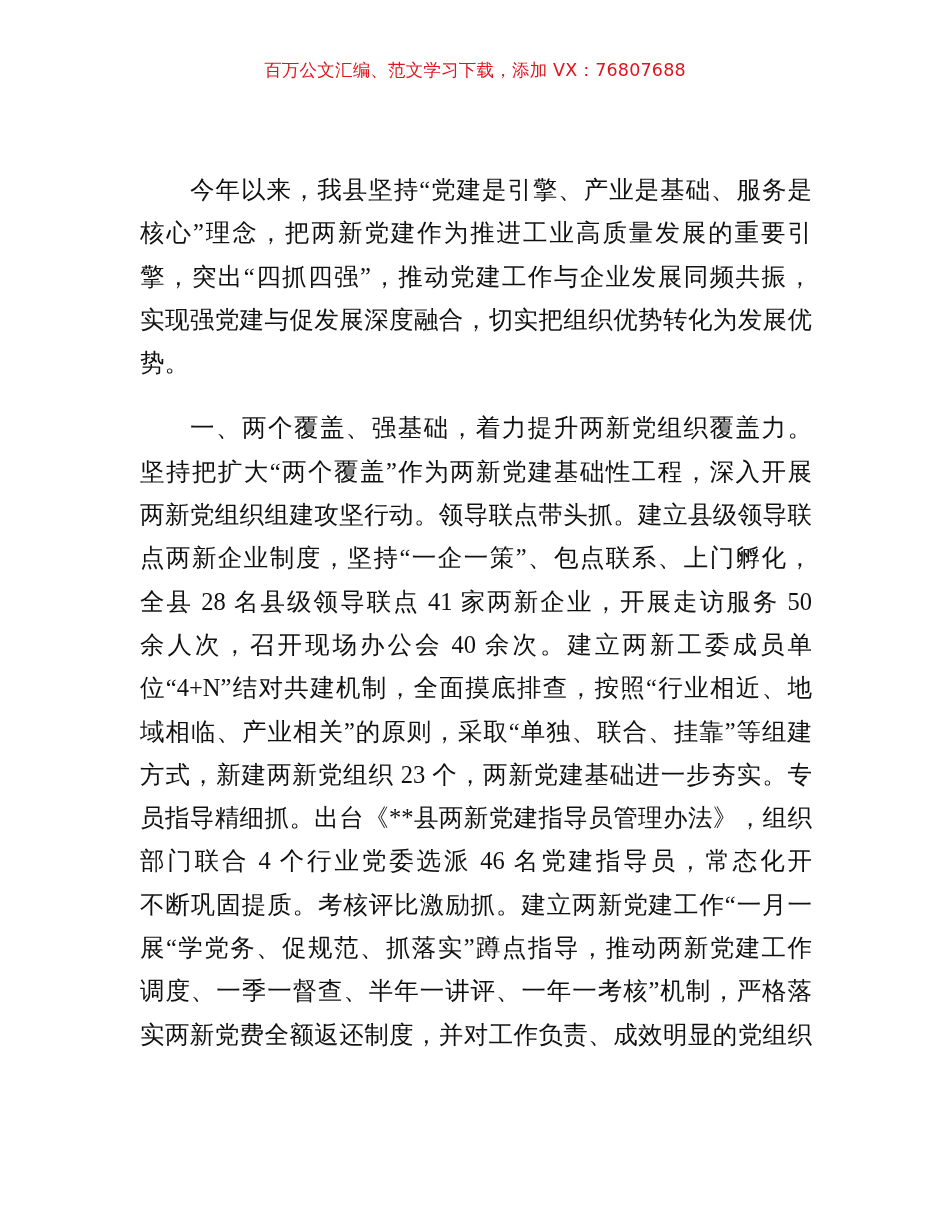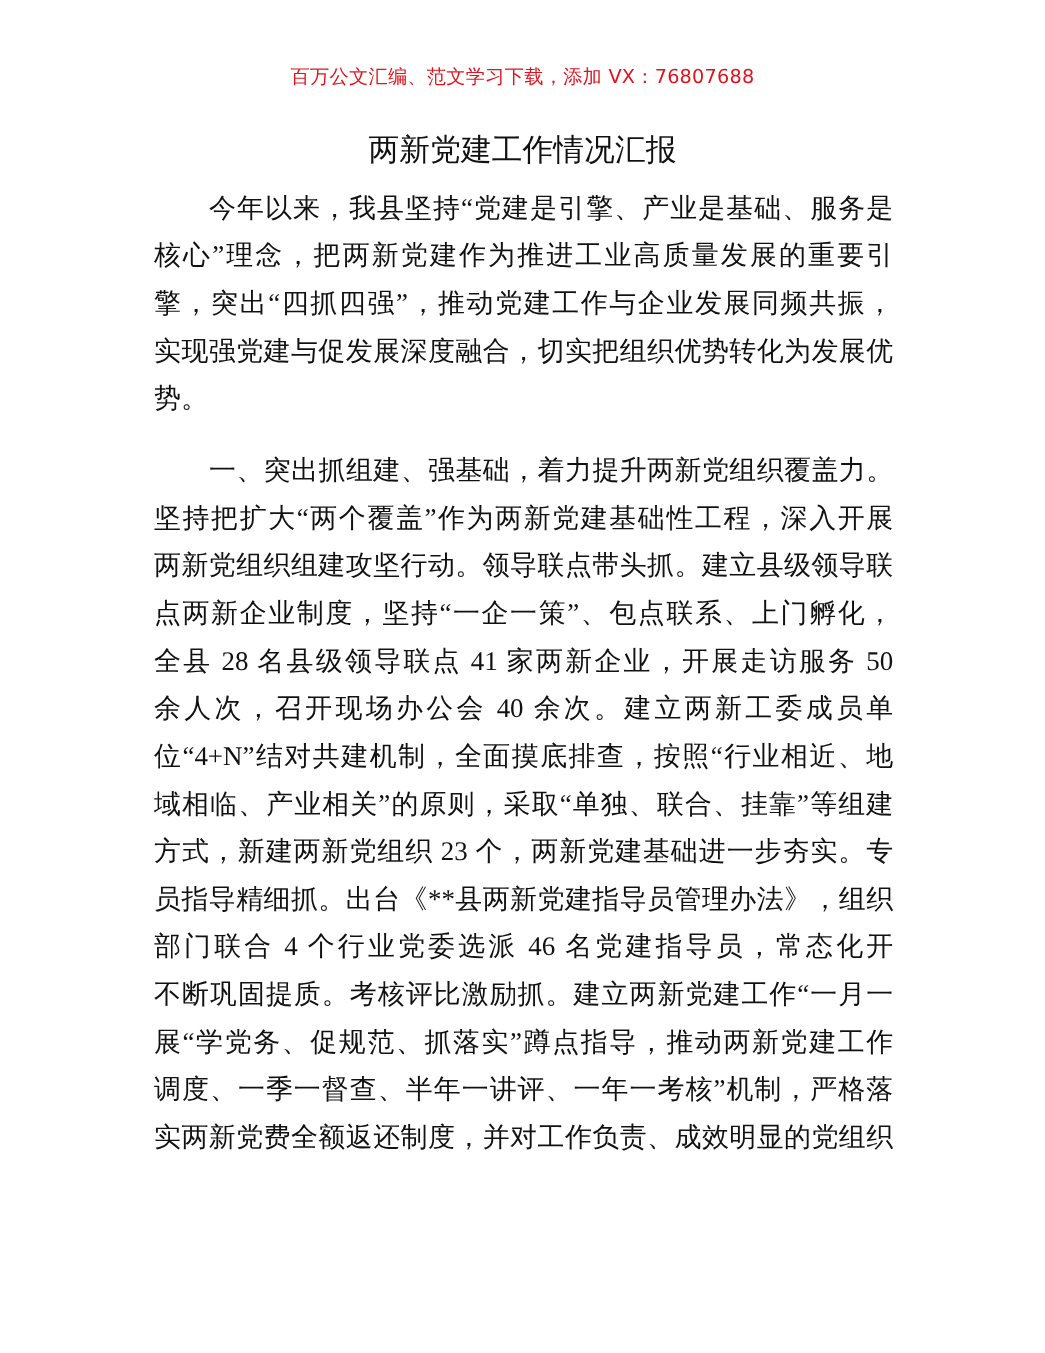--- a/index.html
+++ b/index.html
@@ -22,33 +22,32 @@
   .line { white-space: nowrap; text-align: justify; text-align-last: justify; height: 43.3px; }
   .line.last { text-align-last: left; }
   .indent { padding-left: 50px; }
   .gap { height: 22px; }
 </style>
 </head>
 <body>
 
 <div class="page">
   <div class="watermark">百万公文汇编、范文学习下载，添加 VX：76807688</div>
-  <div class="title">两新党建工作情况汇报</div>
 
   <div class="body">
     <div>
       <div class="line indent">今年以来，我县坚持“党建是引擎、产业是基础、服务是</div>
       <div class="line">核心”理念，把两新党建作为推进工业高质量发展的重要引</div>
       <div class="line">擎，突出“四抓四强”，推动党建工作与企业发展同频共振，</div>
       <div class="line">实现强党建与促发展深度融合，切实把组织优势转化为发展优</div>
       <div class="line last">势。</div>
     </div>
     <div class="gap"></div>
     <div>
-      <div class="line indent">一、突出抓组建、强基础，着力提升两新党组织覆盖力。</div>
+      <div class="line indent">一、两个覆盖、强基础，着力提升两新党组织覆盖力。</div>
       <div class="line">坚持把扩大“两个覆盖”作为两新党建基础性工程，深入开展</div>
       <div class="line">两新党组织组建攻坚行动。领导联点带头抓。建立县级领导联</div>
       <div class="line">点两新企业制度，坚持“一企一策”、包点联系、上门孵化，</div>
       <div class="line">全县 28 名县级领导联点 41 家两新企业，开展走访服务 50</div>
       <div class="line">余人次，召开现场办公会 40 余次。建立两新工委成员单</div>
       <div class="line">位“4+N”结对共建机制，全面摸底排查，按照“行业相近、地</div>
       <div class="line">域相临、产业相关”的原则，采取“单独、联合、挂靠”等组建</div>
       <div class="line">方式，新建两新党组织 23 个，两新党建基础进一步夯实。专</div>
       <div class="line">员指导精细抓。出台《**县两新党建指导员管理办法》，组织</div>
       <div class="line">部门联合 4 个行业党委选派 46 名党建指导员，常态化开</div>

